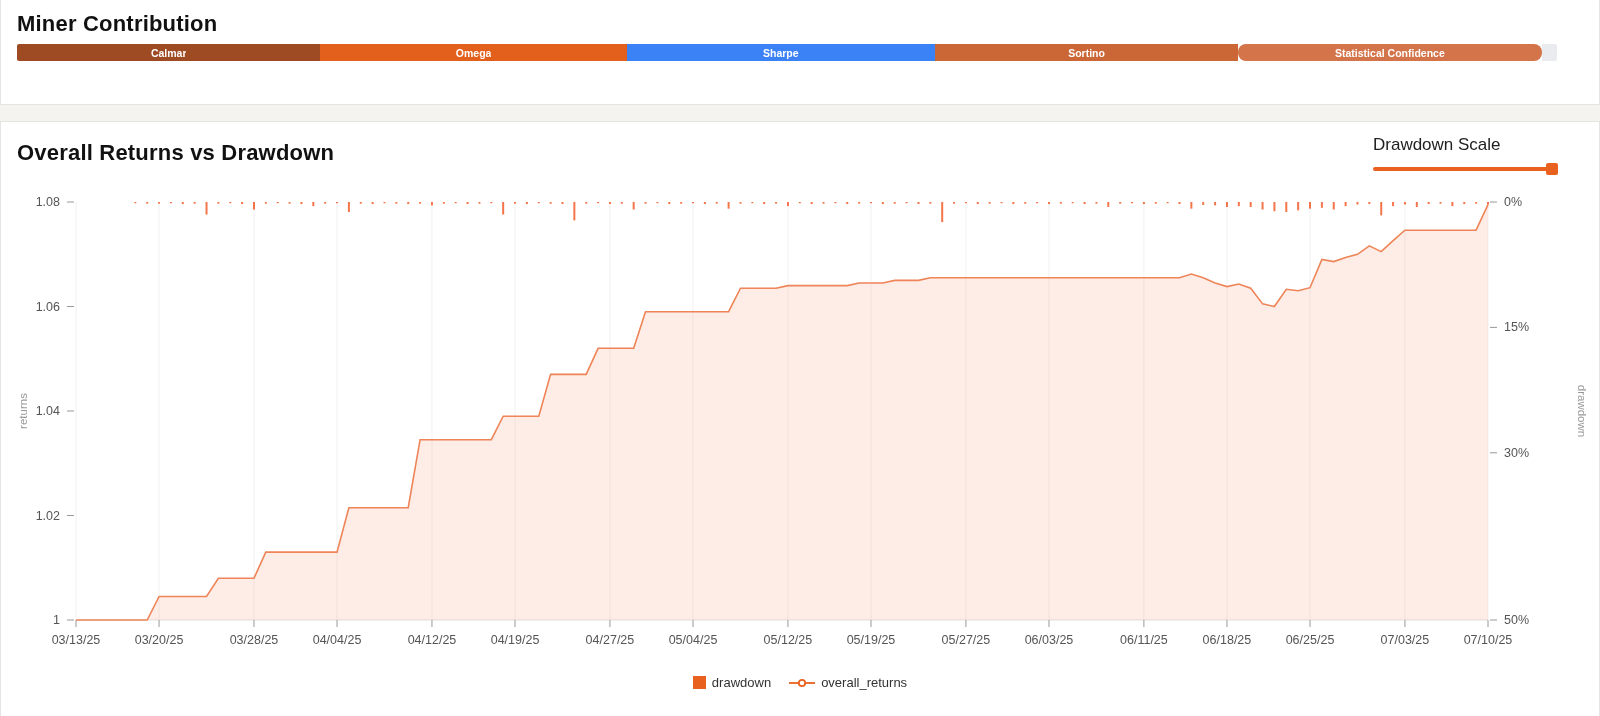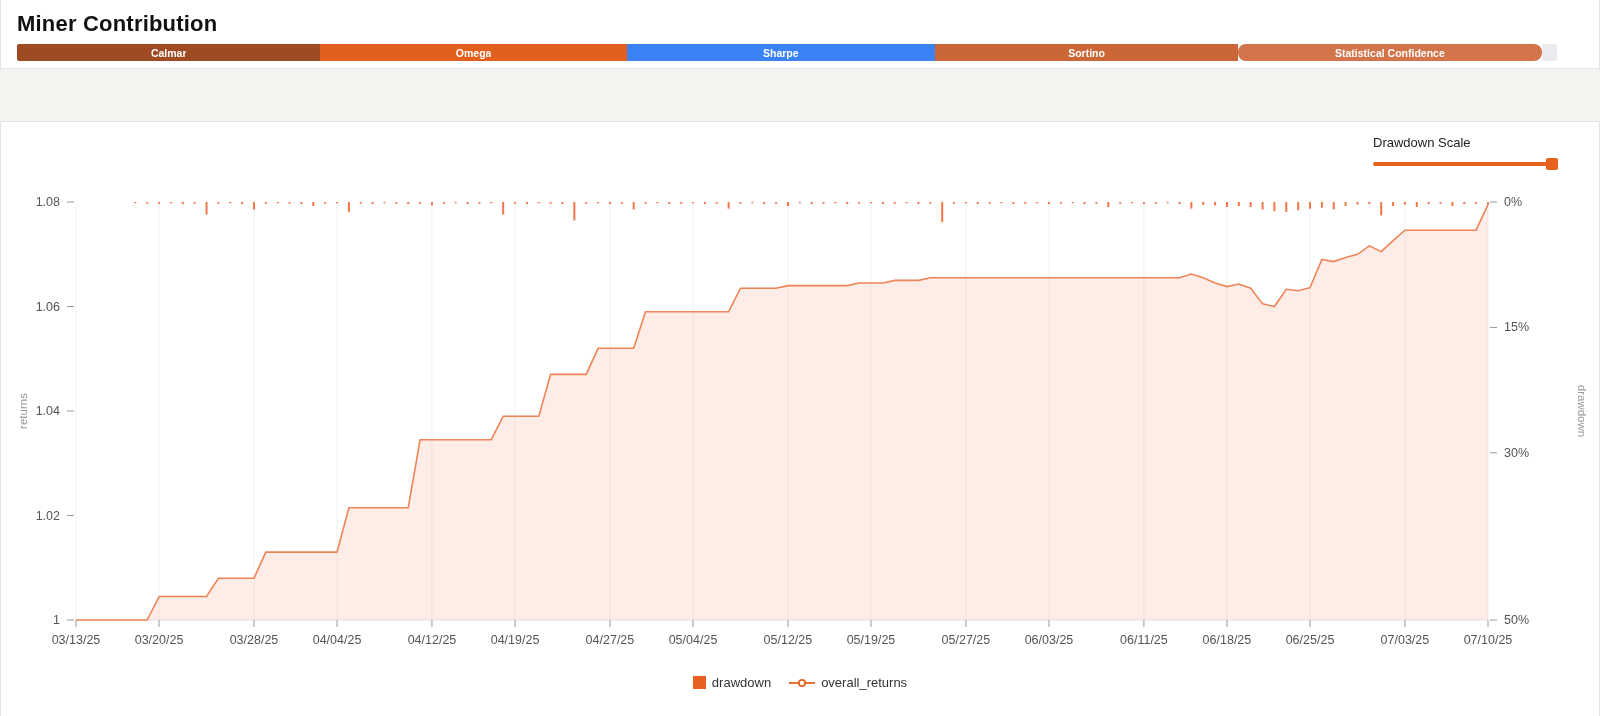--- a/index.html
+++ b/index.html
@@ -1,33 +1,33 @@
 <!DOCTYPE html>
 <html><head>
 <meta charset="utf-8">
 <style>
   * { box-sizing: border-box; margin: 0; padding: 0; }
   html,body { width: 1600px; height: 716px; overflow: hidden; }
   body { background: #f4f3ef; font-family: "Liberation Sans", sans-serif; position: relative; }
 
   .card { position: absolute; left: 0; right: 0; background: #ffffff; border: 1px solid #e4e4e2; }
-  #card-top { top: -1px; height: 70px; }
+  #card-top { top: -1px; height: 106px; }
   #card-chart { top: 121px; height: 600px; }
 
   .card-title { font-size: 22px; font-weight: bold; color: #111; letter-spacing: 0.2px; }
   #miner-title { position: absolute; left: 16px; top: 11px; }
   #chart-title { position: absolute; left: 16px; top: 18px; }
 
   #miner-bar { position: absolute; left: 16px; top: 44px; width: 1540px; height: 17px;
                display: flex; border-radius: 2px; overflow: hidden; }
   .miner-seg { height: 100%; display: flex; align-items: center; justify-content: center; }
   .miner-seg span { color: #fff; font-size: 10.5px; font-weight: bold; white-space: nowrap; overflow: hidden; }
 
   #slider-block { position: absolute; right: 43px; top: 13px; width: 183px; }
-  #slider-label { font-size: 13px; color: #222; margin-bottom: 12px; }
+  #slider-label { font-size: 17px; color: #222; margin-bottom: 12px; }
   #slider-track { position: relative; height: 4px; background: #e8611f; border-radius: 2px; margin-top: 6px; }
   #slider-thumb { position: absolute; right: -2px; top: -4px; width: 12px; height: 12px;
                   background: #e8611f; border-radius: 2px; }
 
   #chart-svg { position: absolute; left: 0; top: 62px; }
 
   #legend { position: absolute; left: 0; right: 0; top: 553px; display: flex;
             justify-content: center; align-items: center; gap: 18px; }
   .legend-item { display: flex; align-items: center; gap: 6px; font-size: 13px; color: #333; cursor: pointer; }
   .legend-swatch-square { width: 13px; height: 13px; background: #e8611f; }
@@ -51,20 +51,21 @@
         <span>Sortino</span>
       </div>
       <div class="miner-seg" style="width: 19.7%; background: rgb(211, 116, 74); border-radius: 8px;">
         <span>Statistical Confidence</span>
       </div>
       <div class="miner-seg" style="width: 1%; background: rgb(233, 235, 238);"></div>
     </div>
 </div>
 
 <div class="card" id="card-chart">
+  <div class="card-title" id="chart-title">Overall Returns vs Drawdown</div>
 
   <div id="slider-block">
     <div id="slider-label">Drawdown Scale</div>
     <div id="slider-track">
       <div id="slider-thumb"></div>
     </div>
   </div>
 
   <svg id="chart-svg" width="1600" height="480">
       <line x1="75" x2="75" y1="18" y2="436" stroke="#f1f1f1" stroke-width="1"></line>

